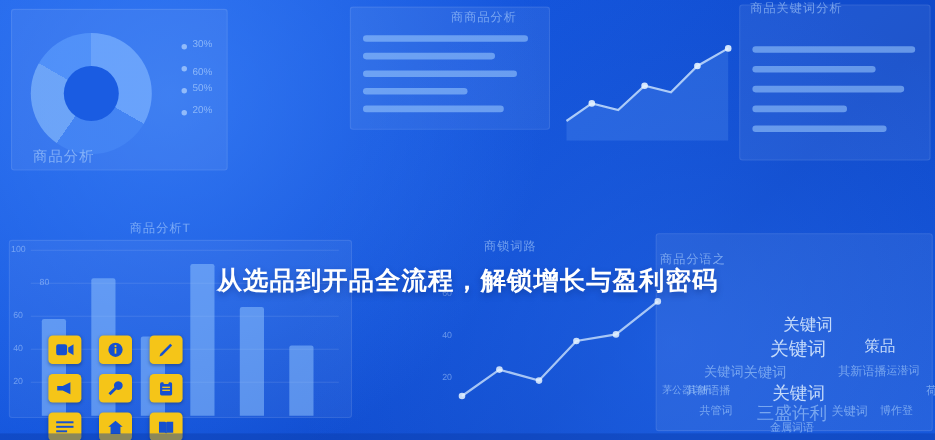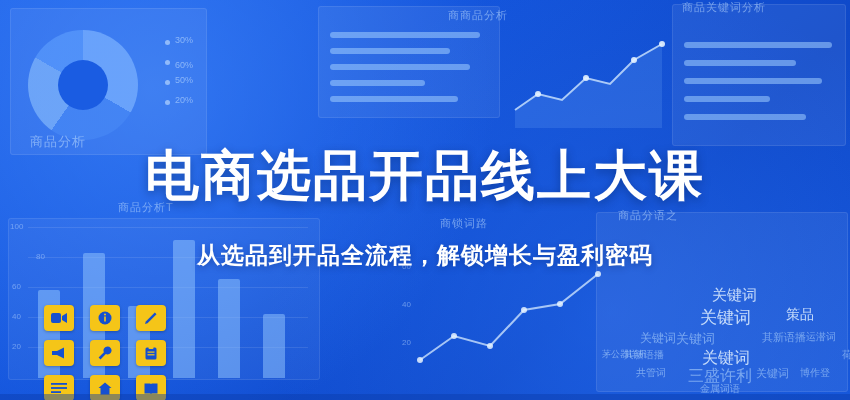--- a/index.html
+++ b/index.html
@@ -122,21 +122,21 @@
   <div class="legend-text" style="left:175px; top:35px;">30%</div>
   <div class="legend-dot" style="left:165px; top:60px;"></div>
   <div class="legend-text" style="left:175px; top:60px;">60%</div>
   <div class="legend-dot" style="left:165px; top:80px;"></div>
   <div class="legend-text" style="left:175px; top:75px;">50%</div>
   <div class="legend-dot" style="left:165px; top:100px;"></div>
   <div class="legend-text" style="left:175px; top:95px;">20%</div>
   <div class="panel-title" style="left:30px; top:133px; font-size:13px;">商品分析</div>
 
   <div class="panel" style="left:318px; top:6px; width:180px; height:110px;"></div>
-  <div class="panel-title" style="left:410px; top:8px;margin-left:38px;">商商品分析</div>
+  <div class="panel-title" style="left:410px; top:8px;">商商品分析</div>
   <div class="hbar" style="left:330px; top:32px; width:150px;"></div>
   <div class="hbar" style="left:330px; top:48px; width:120px;"></div>
   <div class="hbar" style="left:330px; top:64px; width:140px;"></div>
   <div class="hbar" style="left:330px; top:80px; width:95px;"></div>
   <div class="hbar" style="left:330px; top:96px; width:128px;"></div>
 
   <div class="panel" style="left:672px; top:4px; width:172px; height:140px;"></div>
   <div class="panel-title" style="left:682px; top:0;">商品关键词分析</div>
   <div class="hbar" style="left:684px; top:42px; width:148px;"></div>
   <div class="hbar" style="left:684px; top:60px; width:112px;"></div>
@@ -183,40 +183,39 @@
     <polyline points="8,110 42,86 78,96 112,60 148,54 186,24" fill="none" stroke="rgba(215,235,255,0.75)" stroke-width="2"></polyline>
     <circle cx="8" cy="110" r="3" fill="rgba(230,243,255,0.85)"></circle>
     <circle cx="42" cy="86" r="3" fill="rgba(230,243,255,0.85)"></circle>
     <circle cx="78" cy="96" r="3" fill="rgba(230,243,255,0.85)"></circle>
     <circle cx="112" cy="60" r="3" fill="rgba(230,243,255,0.85)"></circle>
     <circle cx="148" cy="54" r="3" fill="rgba(230,243,255,0.85)"></circle>
     <circle cx="186" cy="24" r="3" fill="rgba(230,243,255,0.85)"></circle>
   </svg>
 
   <div class="panel" style="left:596px; top:212px; width:250px; height:178px;"></div>
-  <div class="panel-title" style="left:600px; top:208px;margin-left:18px;">商品分语之</div>
+  <div class="panel-title" style="left:600px; top:228px;">商品分语之</div>
 
   <div class="kw strong" style="left:712px; top:286px; font-size:15px;">关键词</div>
   <div class="kw strong" style="left:700px; top:306px; font-size:17px;">关键词</div>
   <div class="kw" style="left:640px; top:330px; font-size:12px;">关键词</div>
   <div class="kw strong" style="left:786px; top:306px; font-size:14px;">策品</div>
   <div class="kw" style="left:676px; top:330px; font-size:13px;">关键词</div>
   <div class="kw strong" style="left:702px; top:348px; font-size:16px;">关键词</div>
   <div class="kw" style="left:762px; top:330px; font-size:11px;">其新语播</div>
   <div class="kw" style="left:688px; top:366px; font-size:16px;">三盛许利</div>
   <div class="kw" style="left:756px; top:366px; font-size:11px;">关键词</div>
   <div class="kw" style="left:700px; top:382px; font-size:10px;">金属词语</div>
   <div class="kw" style="left:624px; top:348px; font-size:10px;">其新语播</div>
   <div class="kw" style="left:602px; top:348px; font-size:9px;">茅公器详析</div>
   <div class="kw" style="left:636px; top:366px; font-size:10px;">共管词</div>
   <div class="kw" style="left:798px; top:348px; font-size:10px;margin-left:44px;">荷语词语</div>
   <div class="kw" style="left:806px; top:330px; font-size:10px;">运潜词</div>
   <div class="kw" style="left:800px; top:366px; font-size:10px;">博作登</div>
 
-  <div class="headline">电商选品开品线上大课</div>
   <div class="subhead">从选品到开品全流程，解锁增长与盈利密码</div>
 
   <div class="icon-grid">
     <div class="icon-cell">
       <svg width="16" height="12" viewBox="0 0 16 12">
           <rect x="0" y="1" width="10" height="10" rx="2" fill="#1550d0"></rect>
           <polygon points="11,4 16,1 16,11 11,8" fill="#1550d0"></polygon>
         </svg>
     </div>
     <div class="icon-cell">

